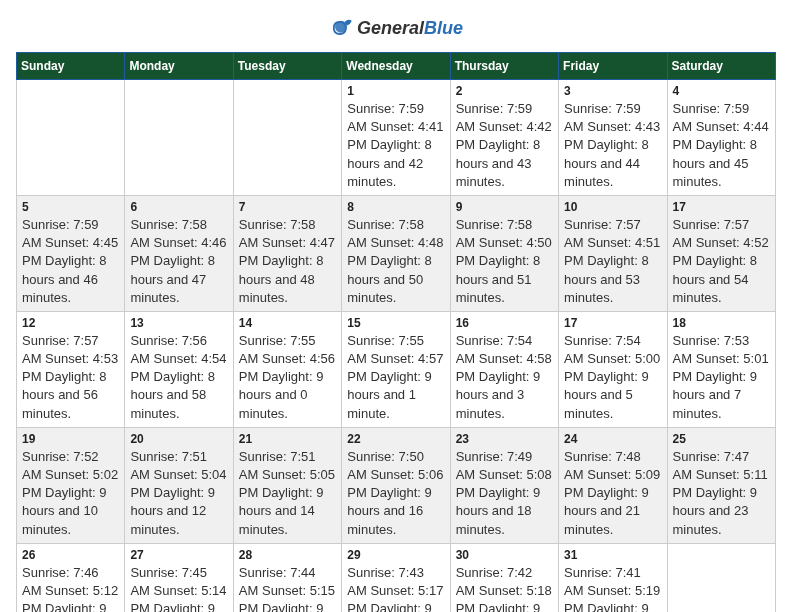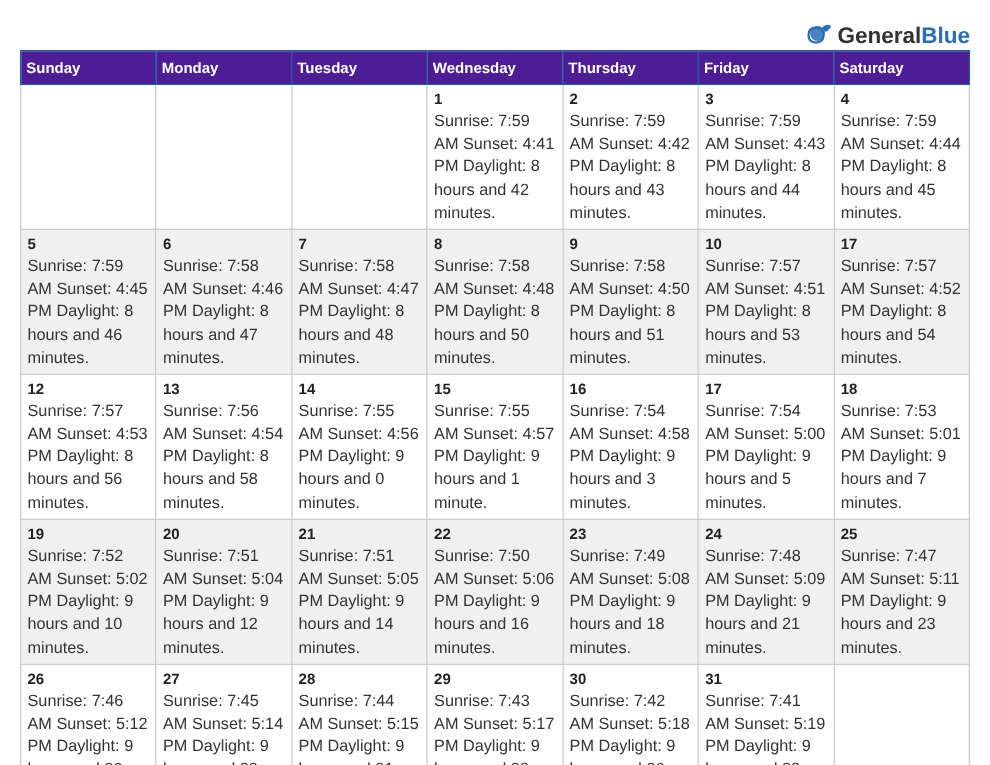--- a/index.html
+++ b/index.html
@@ -6,21 +6,23 @@
     body {
       font-family: Arial, sans-serif;
       background: #fff;
       width: 792px;
       min-height: 612px;
       padding: 16px;
     }
     .header {
       display: flex;
       align-items: flex-start;
-      justify-content: flex-end;
+      justify-content: center;
+      margin-bottom: 12px;
+      font-style: italic;
     }
     .logo {
       display: flex;
       align-items: center;
       gap: 4px;
     }
     .logo-icon {
       width: 24px;
       height: 24px;
     }
@@ -35,21 +37,21 @@
     .location-title {
       font-size: 15px;
       color: #444;
     }
     .calendar {
       width: 100%;
       border-collapse: collapse;
       border: 1px solid #ccc;
     }
     .calendar th {
-      background: #4c1d95;
+      background: #14532d;
       color: #fff;
       font-size: 12px;
       font-weight: bold;
       padding: 6px 4px;
       text-align: left;
       border: 1px solid #1e5a9e;
     }
     .calendar td {
       vertical-align: top;
       border: 1px solid #ccc;

